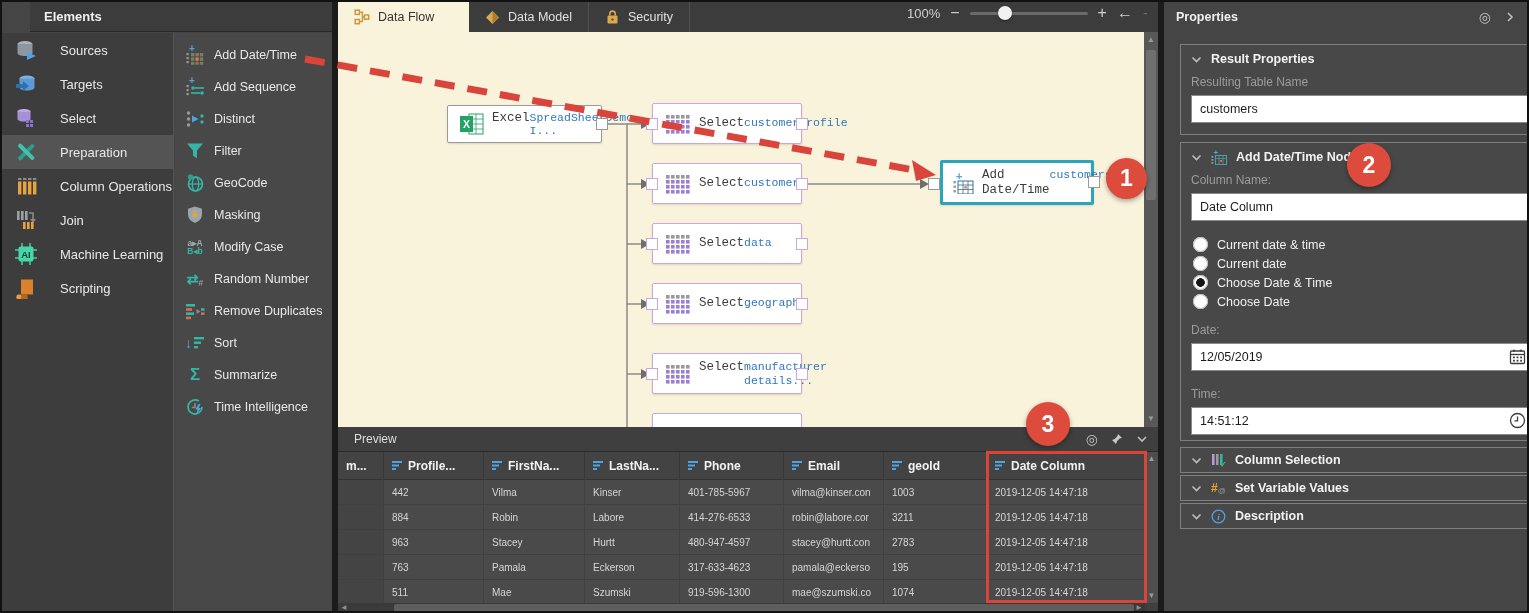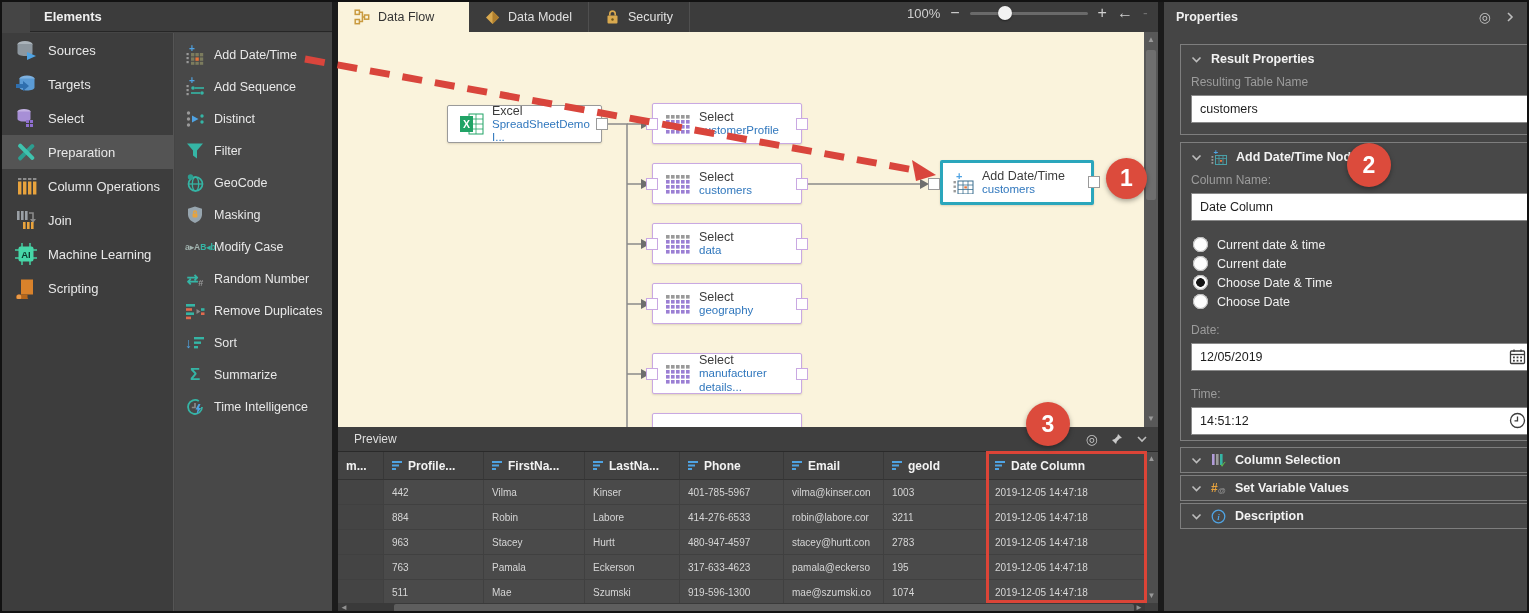--- a/index.html
+++ b/index.html
@@ -4,26 +4,26 @@
 <style>
   html,body{margin:0;padding:0;background:#2b2b2b;}
   .window{position:relative;width:1529px;height:613px;box-sizing:border-box;border:2px solid #121212;
     background:#454545;font-family:"Liberation Sans",sans-serif;overflow:hidden;}
   .abs{position:absolute;}
   
   .el-header{left:0;top:0;width:332px;height:30px;background:#3c3c3c;border-bottom:1px solid #262626;
     display:flex;align-items:center;justify-content:space-between;padding:0 12px 0 14px;box-sizing:border-box;margin-left:28px;}
   .el-title{color:#f0f0f0;font-size:13px;font-weight:bold;}
   .el-cats{left:0;top:31px;width:172px;height:580px;background:#3d3d3d;border-right:1px solid #555;box-sizing:border-box;}
-  .cat{height:34px;display:flex;align-items:center;gap:11px;padding-left:13px;color:#e8e8e8;font-size:13px;cursor:default;}
+  .cat{height:34px;display:flex;align-items:center;gap:23px;padding-left:13px;color:#e8e8e8;font-size:13px;cursor:default;}
   .cat.sel{background:#545454;}
   .el-tools{left:173px;top:31px;width:157px;height:580px;background:#484848;padding-top:6px;box-sizing:border-box;}
   .tool{height:32px;display:flex;align-items:center;gap:9px;padding-left:10px;color:#e8e8e8;font-size:12.5px;cursor:default;}
   .ic{display:inline-flex;align-items:center;justify-content:center;flex:none;}
-  .case-ic{display:flex;flex-direction:row;align-items:center;width:20px;}
+  .case-ic{display:flex;flex-direction:column;align-items:center;width:20px;}
   .case-ic i{font-style:normal;font-size:8.5px;line-height:8px;font-weight:bold;}
   .case-ic i:first-child{color:#9fb0ac;} .case-ic i:last-child{color:#35b5a5;}
   .glyph-ic{font-weight:bold;}
   
   .vdiv1{left:330px;top:0;width:6px;height:609px;background:#1b1b1b;}
   .vdiv2{left:1156px;top:0;width:6px;height:609px;background:#1b1b1b;}
   
   .tabbar{left:336px;top:0;width:820px;height:30px;background:#3c3c3c;display:flex;}
   .tab{display:flex;align-items:center;gap:8px;padding:0 16px;font-size:12.5px;color:#e0e0e0;border-right:1px solid #4f4f4f;cursor:default;}
   .tab.active{background:#faf3dc;color:#333;border-right:none;width:131px;box-sizing:border-box;}
@@ -32,21 +32,21 @@
   .zoomctl .pm{font-size:16px;line-height:16px;cursor:default;}
   .slider-track{width:118px;height:3px;background:#6a6a6a;border-radius:2px;position:relative;}
   .slider-thumb{position:absolute;left:28px;top:-6px;width:14px;height:14px;border-radius:50%;background:#f2f2f2;box-shadow:0 1px 2px rgba(0,0,0,.4);}
   .back-arrow{font-size:16px;color:#cfcfcf;}
   .ghost-dash{color:#6f6f6f;font-size:14px;}
   
   .canvas{left:336px;top:30px;width:820px;height:395px;background:#faf3dc;overflow:hidden;}
   .canvas svg.wires{position:absolute;left:0;top:0;z-index:1;}
   .node{position:absolute;background:#fff;border:1px solid #c9a8e2;border-radius:2px;display:flex;align-items:center;
     gap:8px;padding-left:12px;box-sizing:border-box;box-shadow:0 1px 2px rgba(90,70,40,.18);z-index:2;}
-  .node .txt{display:flex;flex-direction:column;line-height:1.15;}
+  .node .txt{display:flex;line-height:1.15;font-family:Liberation Mono, monospace;}
   .node .t{font-size:12.5px;color:#3c3c3c;}
   .node .s{font-size:11.5px;color:#3077bd;}
   .node.excel{border-color:#9a9a9a;}
   .node.adddt{border:3px solid #2aa6bc;padding-left:9px;}
   .port{position:absolute;width:12px;height:12px;background:#fff;border:1px solid #c9a8e2;box-sizing:border-box;z-index:3;}
   .port.gray{border-color:#9a9a9a;}
   .vscroll{position:absolute;right:0;top:0;width:14px;height:395px;background:#585858;z-index:4;}
   .vscroll .thumb{position:absolute;left:2px;top:18px;width:10px;height:150px;background:#6f6f6f;border-radius:2px;}
   .scr-arrow{position:absolute;left:0;width:14px;text-align:center;color:#9a9a9a;font-size:8px;line-height:12px;}
   

